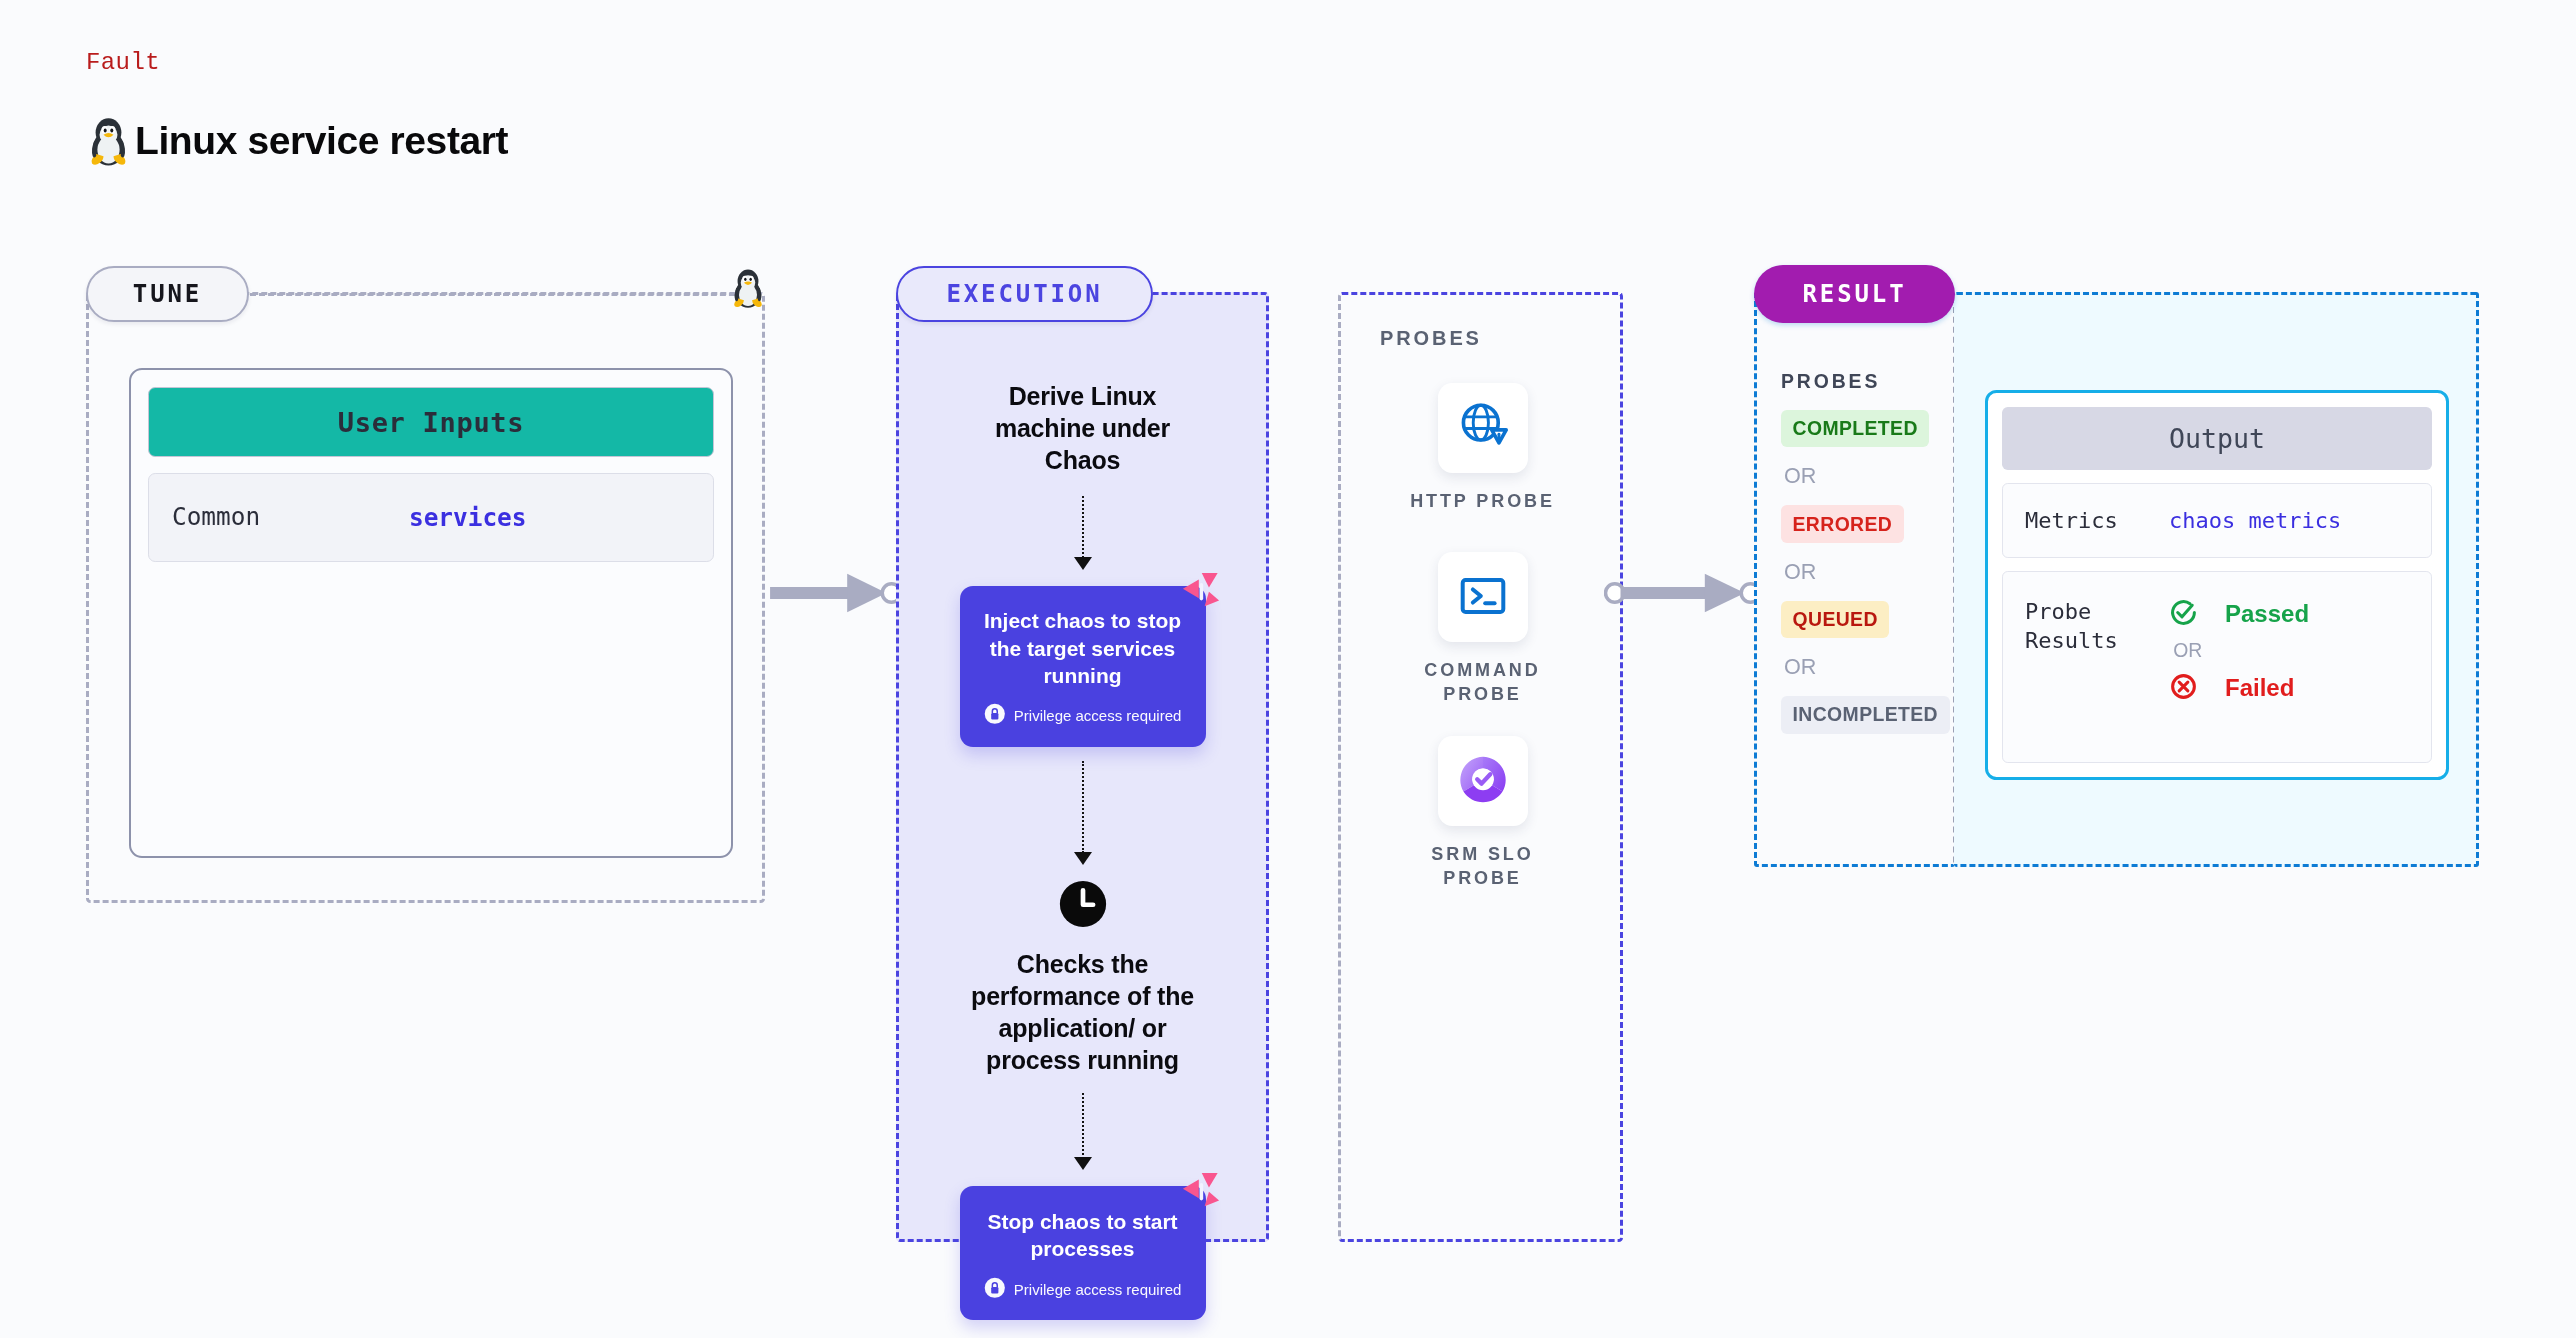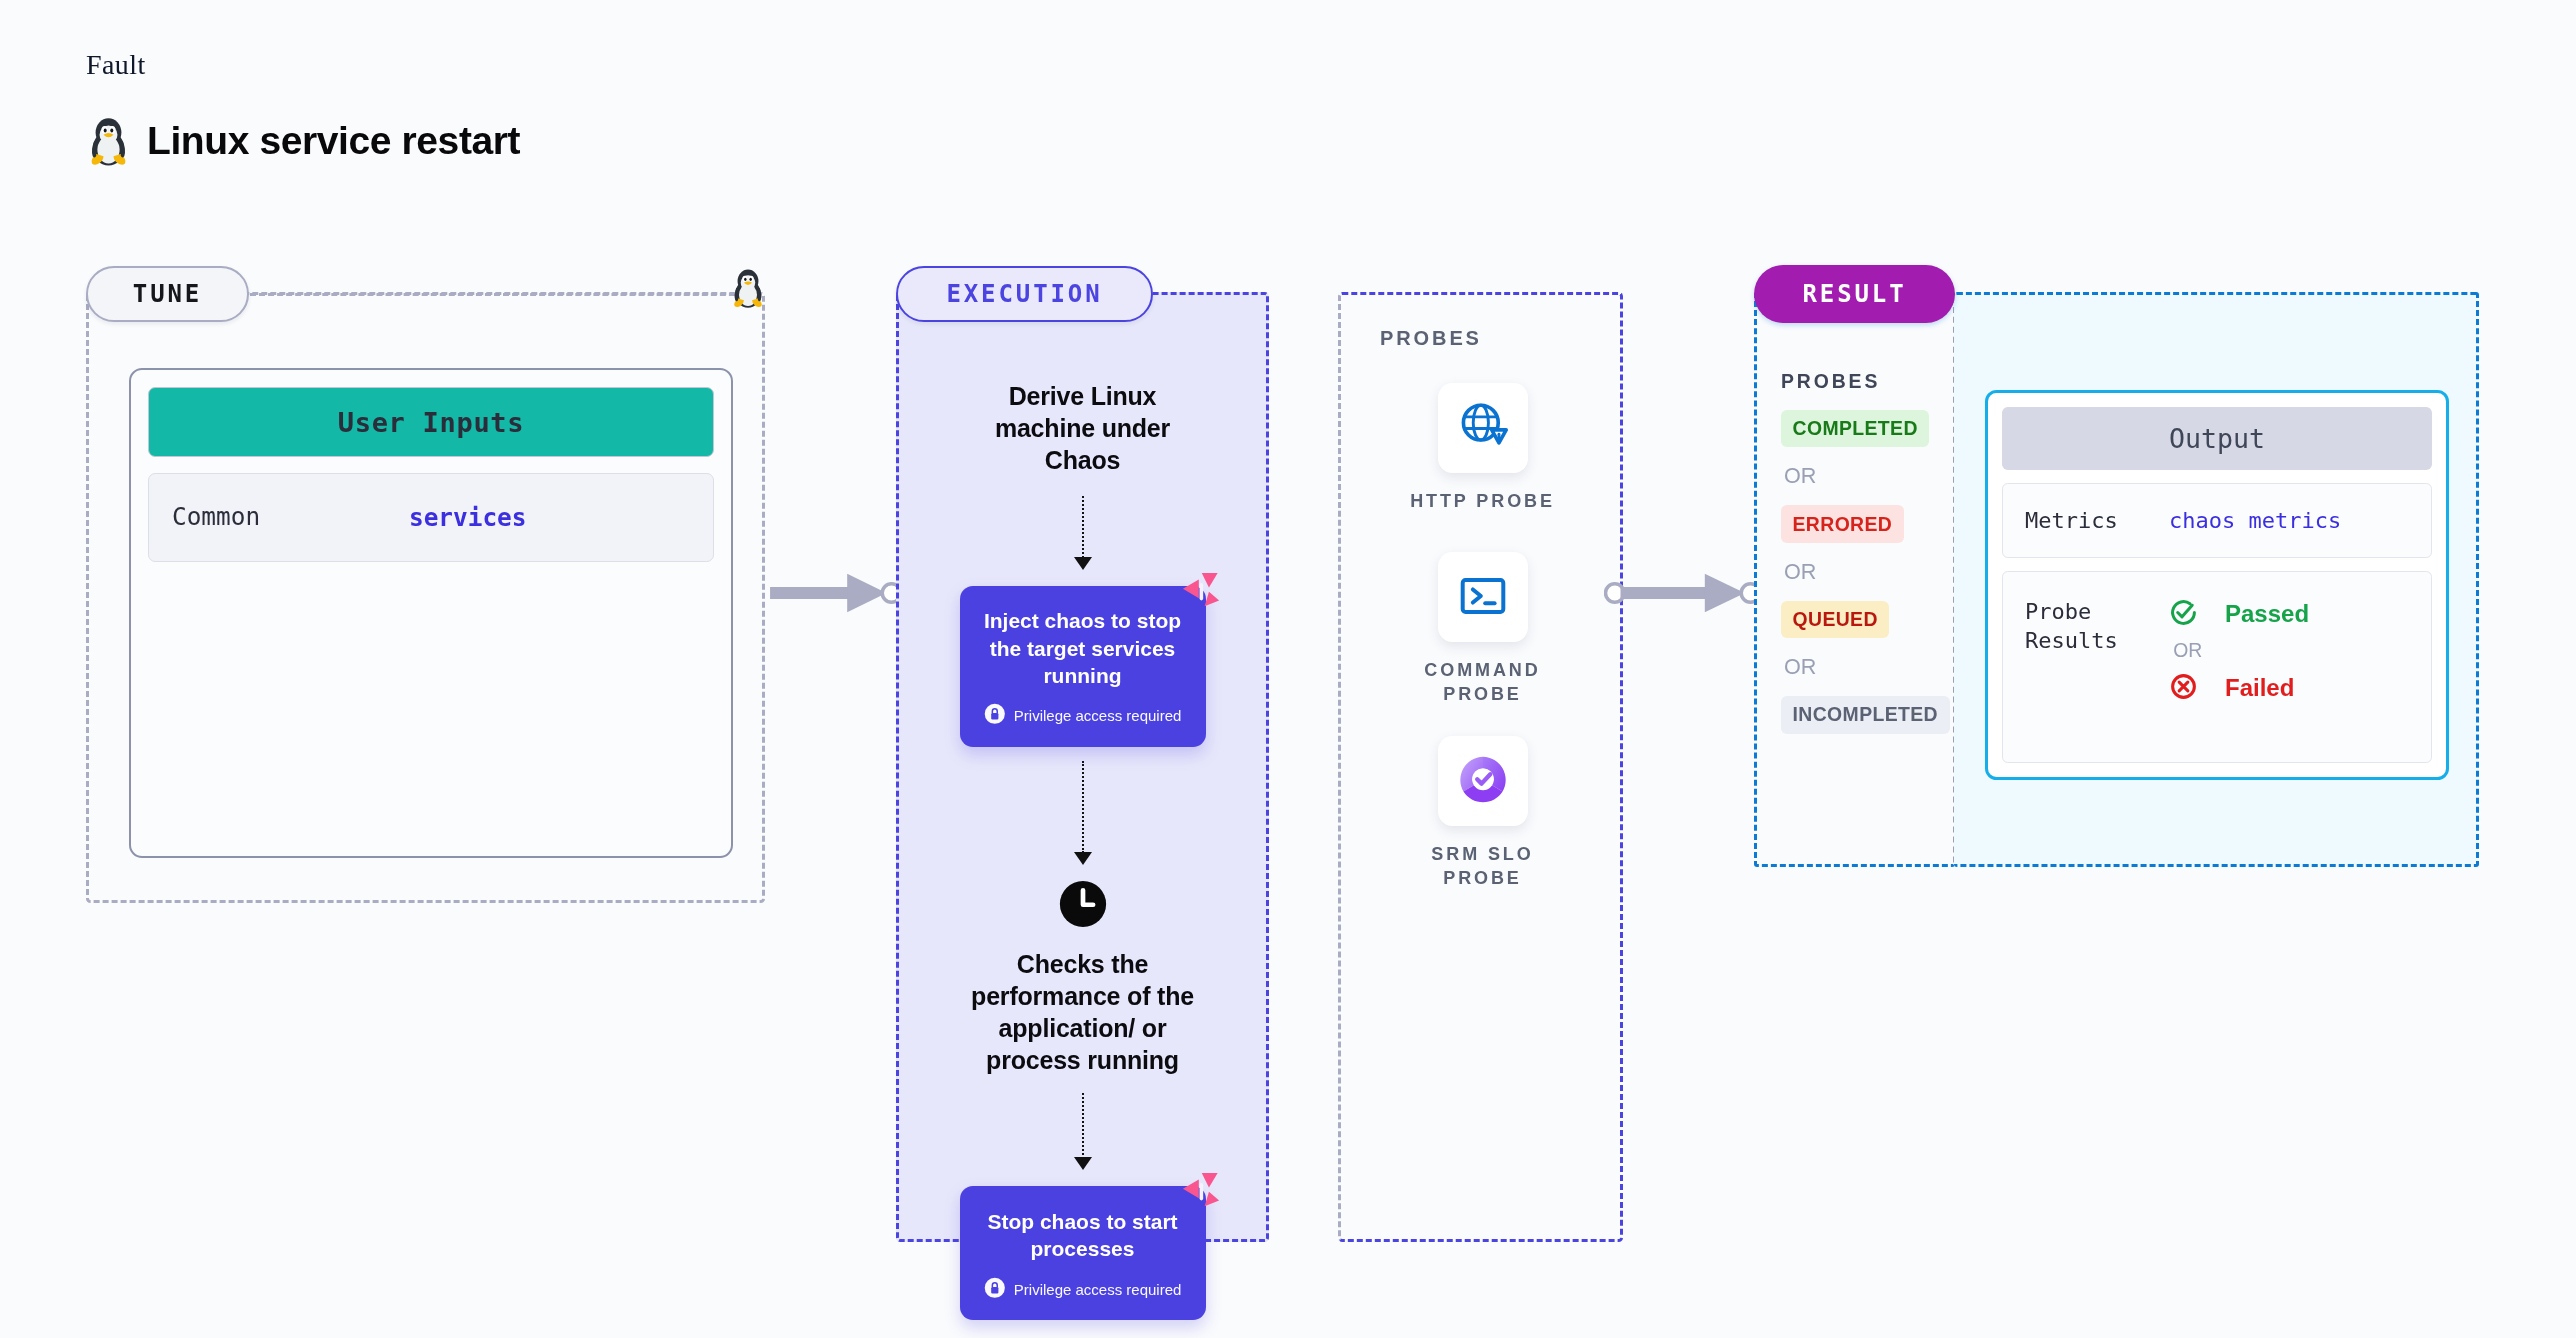--- a/index.html
+++ b/index.html
@@ -7,24 +7,24 @@
     width: 2576px; height: 1338px;
     background: #fafbfd;
     font-family: "Liberation Sans", sans-serif;
     overflow: hidden;
   }
   .page { position: relative; width: 2576px; height: 1338px; }
 
   
   .hdr-kicker {
     position: absolute; left: 86px; top: 49px;
-    font-family: Liberation Serif, serif;
-    font-size: 28px; color: #0f172a; letter-spacing: 0.4px;
-  }
-  .hdr-row { position: absolute; left: 86px; top: 114px; display: flex; align-items: center; gap: 16px; }
+    font-family: Liberation Mono, monospace;
+    font-size: 24px; color: #b91c1c; letter-spacing: 0.4px;
+  }
+  .hdr-row { position: absolute; left: 86px; top: 114px; display: flex; align-items: center; gap: 4px; }
   .hdr-title { font-size: 39px; font-weight: 700; color: #09090b; letter-spacing: -0.4px; }
 
   
   .tux { display: block; }
 
   
   .pill {
     position: absolute; display: flex; align-items: center; justify-content: center;
     font-family: "DejaVu Sans Mono", monospace; font-weight: 700;
     letter-spacing: 2.9px; border-radius: 718px; z-index: 6;

